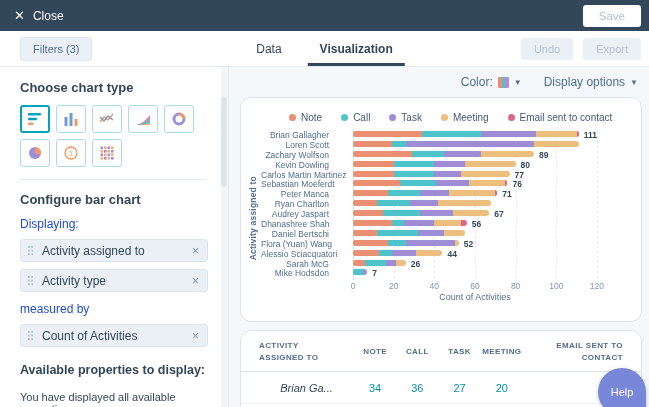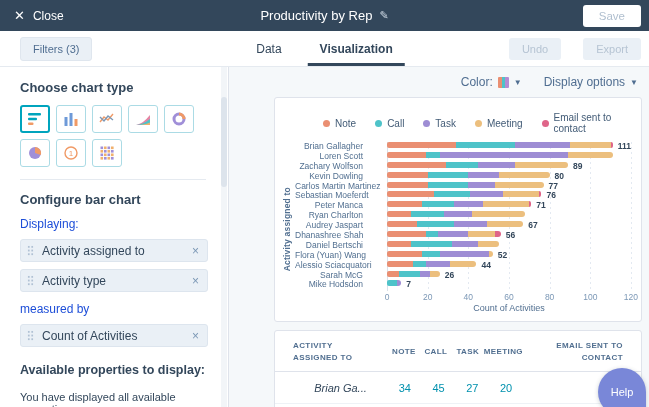--- a/index.html
+++ b/index.html
@@ -14,21 +14,21 @@
   .pencil { font-size:11px; color:#cbd6e2; }
   .save-btn { margin-left:auto; background:#fff; color:#b0bfcf; font-size:11.5px; border:none; border-radius:3px; padding:5px 16px; }
 
   
   .toolbar { height:36px; background:#fff; border-bottom:1px solid #e5eaf0; display:flex; align-items:center; padding:0 8px 0 20px; position:relative; }
   .filters-btn { background:#eaf0f6; border:1px solid #dfe6ee; border-radius:3px; color:#506e91; font-size:11px; padding:5px 12px; }
   .tabs { position:absolute; left:50%; transform:translateX(-50%); top:0; height:100%; display:flex; gap:10px; }
   .tab { position:relative; display:flex; align-items:center; padding:0 14px; font-size:12px; color:#33475b; cursor:pointer; }
   .tab.active { font-weight:bold; }
   .tab.active::after { content:""; position:absolute; left:2px; right:2px; bottom:0; height:3px; background:#33475b; }
-  .right-btns { margin-left:auto; display:flex; gap:22px; }
+  .right-btns { margin-left:auto; display:flex; gap:10px; }
   .gray-btn { background:#eaf0f6; border:none; border-radius:3px; color:#b6c4d3; font-size:11px; padding:5px 13px; }
 
   
   .content { display:flex; height:340px; }
   .sidebar { width:229px; background:#fff; border-right:1px solid #dfe3eb; padding:13px 10px 0 20px; position:relative; flex:none; }
   .scroll-track { position:absolute; top:0; right:1px; width:6px; height:100%; background:#f2f5f8; }
   .scroll-thumb { position:absolute; top:30px; right:1px; width:6px; height:90px; background:#dde4ec; border-radius:3px; }
   .main { flex:1; padding:0 7px 0 11px; }
 
   
@@ -43,21 +43,21 @@
   .pill-x { margin-left:auto; color:#7c98b6; font-size:12px; cursor:pointer; }
   .avail-note { font-size:11px; color:#33475b; margin:14px 0 16px; }
 
   
   .controls { height:30px; display:flex; align-items:center; justify-content:flex-end; gap:22px; padding-right:4px; font-size:12px; color:#506e91; }
   .ctrl { display:flex; align-items:center; gap:5px; cursor:pointer; }
   .caret { font-size:8px; color:#506e91; }
   .swatch { width:11px; height:11px; border-radius:1px; background:linear-gradient(to right,#ea8f72 0 34%,#4ec3c9 34% 67%,#b48bd4 67% 100%); }
 
   
-  .card { background:#fff; border:1px solid #dfe3eb; border-radius:3px;margin-left:34px; }
+  .card { background:#fff; border:1px solid #dfe3eb; border-radius:11px; }
   .chart-card { height:225px; padding:8px 4px 0 4px; overflow:hidden; }
   .legend { display:flex; gap:19px; margin:6px 0 8px 44px; }
   .leg-item { display:flex; align-items:center; gap:5px; font-size:10px; color:#425b76; }
   .leg-dot { width:7px; height:7px; border-radius:50%; flex:none; }
   .chart-body { display:flex; }
   .ylab { width:16px; display:flex; align-items:center; justify-content:center; }
   .ylab span { writing-mode:vertical-rl; transform:rotate(180deg); font-size:8.5px; font-weight:bold; color:#516f90; letter-spacing:.2px; }
   .names { width:92px; flex:none; }
   .names div { height:9.9px; line-height:9.9px; font-size:8.5px; color:#516f90; text-align:right; padding-right:24px; white-space:nowrap; }
   .barsarea { position:relative; flex:1; }
@@ -89,24 +89,20 @@
   .help-btn { position:absolute; left:598px; top:368px; width:48px; height:48px; background:#7987d8; color:#fff; font-size:11px; border:none; border-radius:50% 50% 4px 50%; box-shadow:0 1px 4px rgba(45,62,80,.25); }
 </style>
 </head>
 <body>
 
 <div class="topbar">
   <div class="close-wrap">
     <span class="close-x">✕</span>
     <span>Close</span>
   </div>
-  <div class="title-wrap">
-    <span>Productivity by Rep</span>
-    <span class="pencil">✎</span>
-  </div>
   <button class="save-btn">Save</button>
 </div>
 
 <div class="toolbar">
   <button class="filters-btn">Filters (3)</button>
   <div class="tabs">
     <div class="tab">Data</div>
     <div class="tab active">Visualization</div>
   </div>
   <div class="right-btns">
@@ -407,21 +403,21 @@
           <div class="th">NOTE</div>
           <div class="th">CALL</div>
           <div class="th">TASK</div>
           <div class="th">MEETING</div>
           <div class="th">EMAIL SENT TO CONTACT</div>
         </div>
       <div id="tbody">
           <div class="trow tbody-row">
             <div class="td">Brian Ga...</div>
             <div class="td">34</div>
-            <div class="td">45</div>
+            <div class="td">36</div>
             <div class="td">27</div>
             <div class="td">20</div>
             <div class="td"></div>
           </div>
           <div class="trow tbody-row">
             <div class="td"></div>
           </div>
         </div>
     </div>
   </div>

